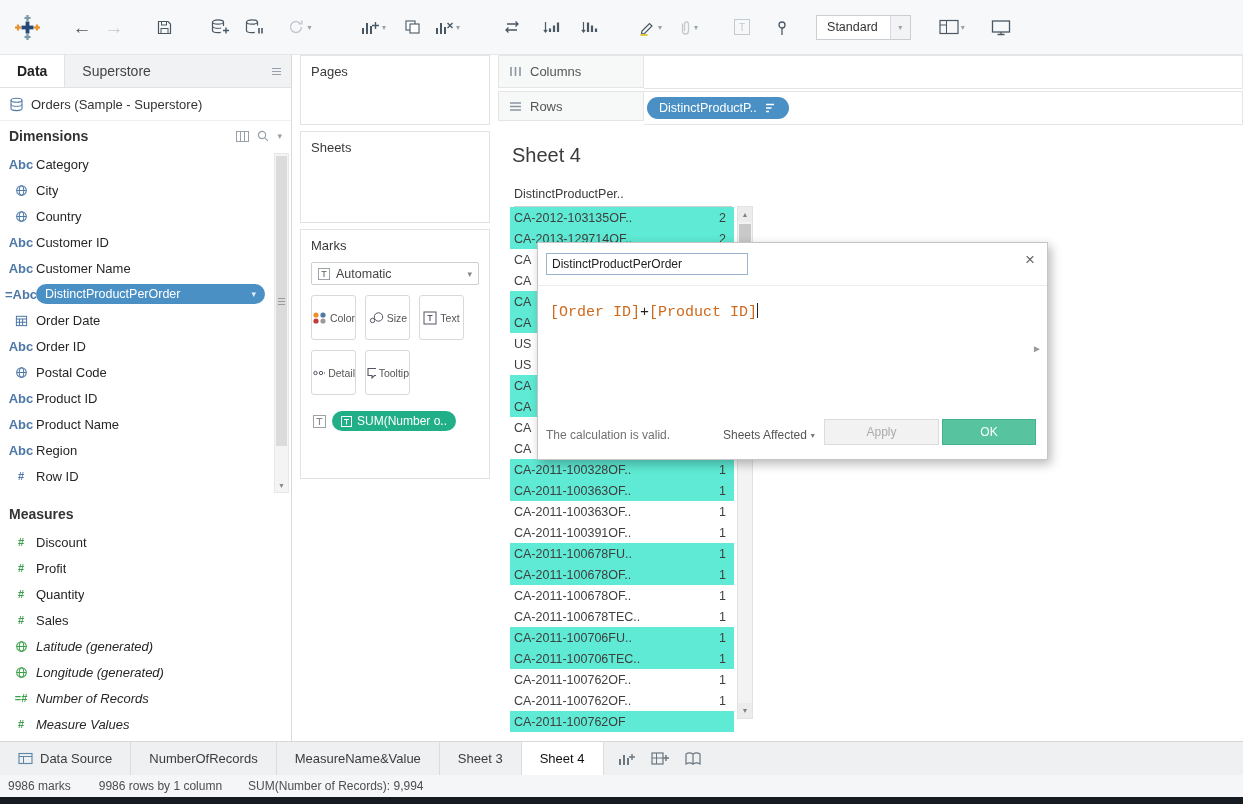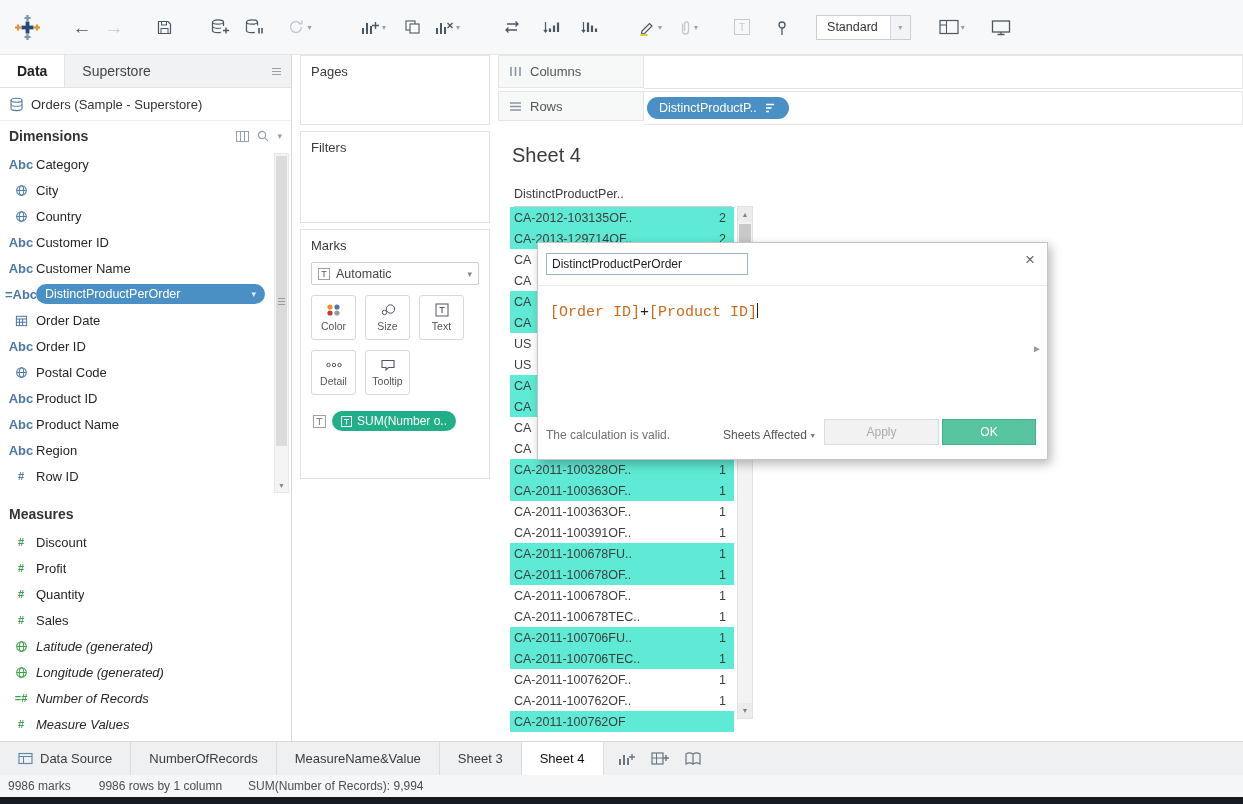--- a/index.html
+++ b/index.html
@@ -52,21 +52,21 @@
 
 .card{position:absolute;left:300px;width:190px;background:#fff;border:1px solid #e3e3e3;
       padding:8px 10px;font-size:13px;color:#3a3a3a}
 .card-pages{top:55px;height:70px}
 .card-filters{top:131px;height:92px}
 .card-marks{top:229px;height:250px}
 .marks-dd{margin-top:9px;height:23px;border:1px solid #cfcfcf;border-radius:2px;display:flex;
           align-items:center;padding:0 6px;gap:6px;color:#444;font-size:12.5px;background:#fff}
 .dd-caret{margin-left:auto;font-size:9px;color:#888}
 .mb-row{display:flex;gap:9px;margin-top:10px}
-.mark-btn{width:45px;height:45px;border:1px solid #d9d9d9;border-radius:3px;display:flex;flex-direction:column;
+.mark-btn{width:45px;height:45px;border:1px solid #d9d9d9;border-radius:3px;display:flex;flex-direction:row;
           align-items:center;justify-content:center;gap:3px;background:#fff}
 .mb-lbl{font-size:10.5px;color:#555}
 .pill-row{display:flex;align-items:center;gap:6px;margin-top:16px;padding-left:2px}
 .pill-green{height:20px;background:#20af87;border-radius:10px;display:flex;align-items:center;gap:5px;
             color:#fff;font-size:12px;padding:0 9px;max-width:150px;white-space:nowrap}
 
 .shelf{position:absolute;left:498px;width:745px;display:flex}
 .shelf-cols{top:55px;height:33px}
 .shelf-rows{top:91px;height:30px}
 .shelf-label{width:146px;background:#f7f8f8;border:1px solid #e5e5e5;display:flex;align-items:center;
@@ -475,21 +475,21 @@
         <i></i>
       </div>
     <div class="scroll-arrow" style="bottom:0">▼</div>
   </div>
 </div>
 
 <div class="card card-pages">
   <span>Pages</span>
 </div>
 <div class="card card-filters">
-  <span>Filters</span>
+  <span>Sheets</span>
 </div>
 <div class="card card-marks">
   <span>Marks</span>
   <div class="marks-dd">
     <svg width="12" height="12">
         <rect x=".5" y=".5" width="11" height="11" fill="none" stroke="#9aa2aa"></rect>
         <path d="M3.5 3.5h5M6 3.5V9" stroke="#777" stroke-width="1.1" fill="none"></path>
       </svg>
     <span>Automatic</span>
     <span class="dd-caret">▾</span>

